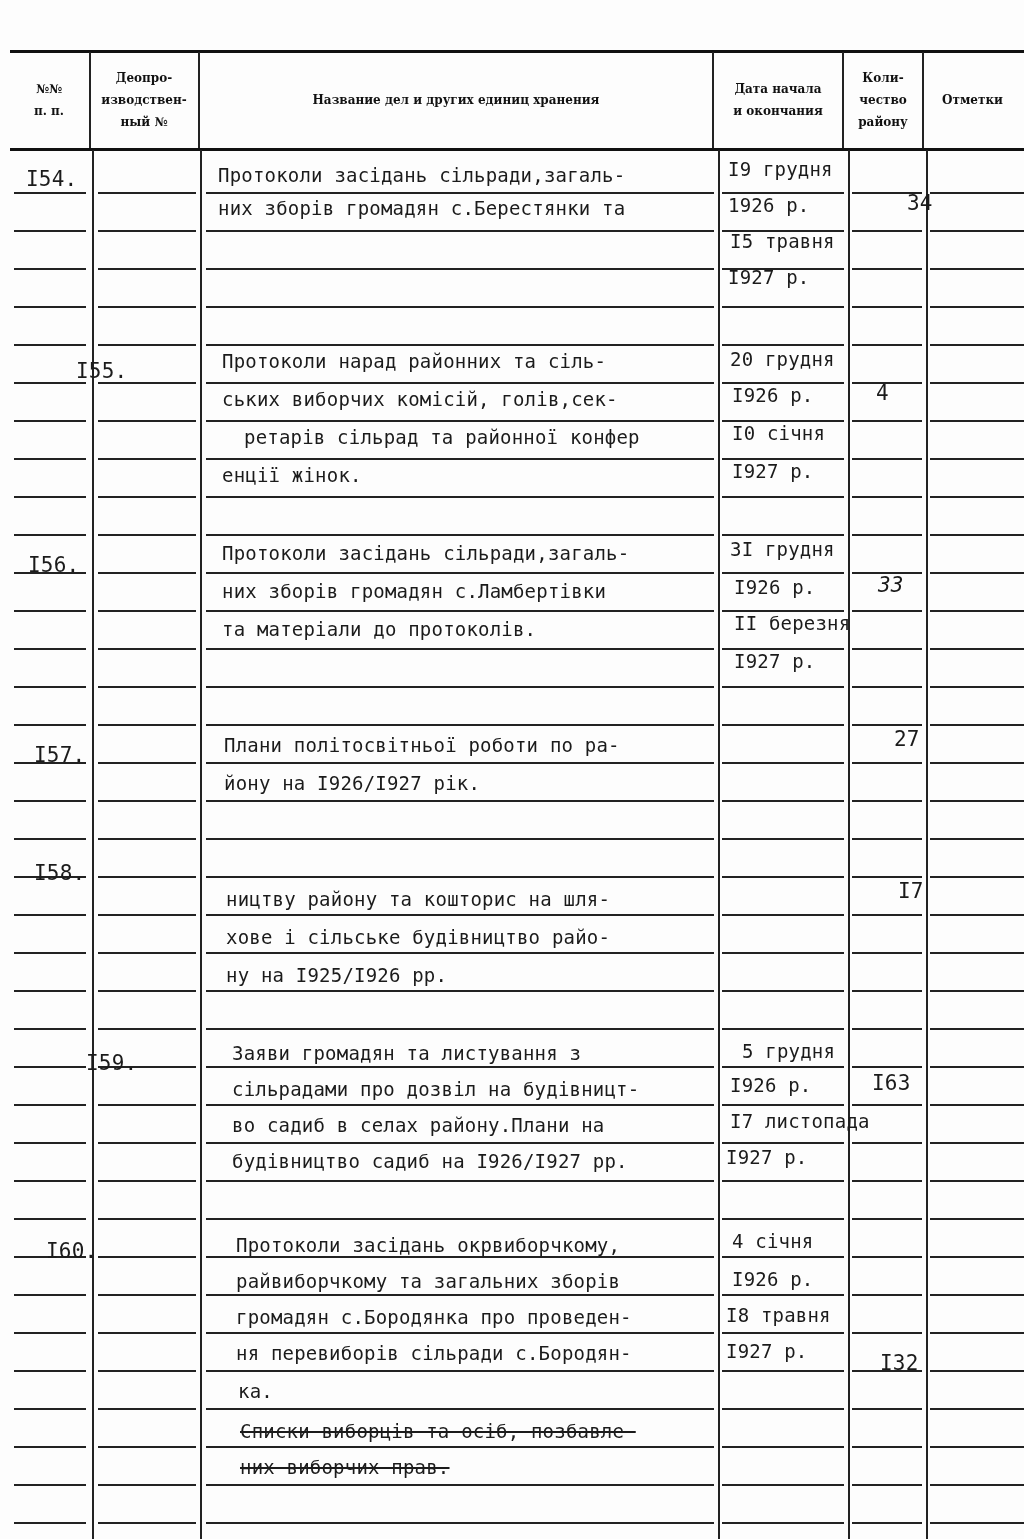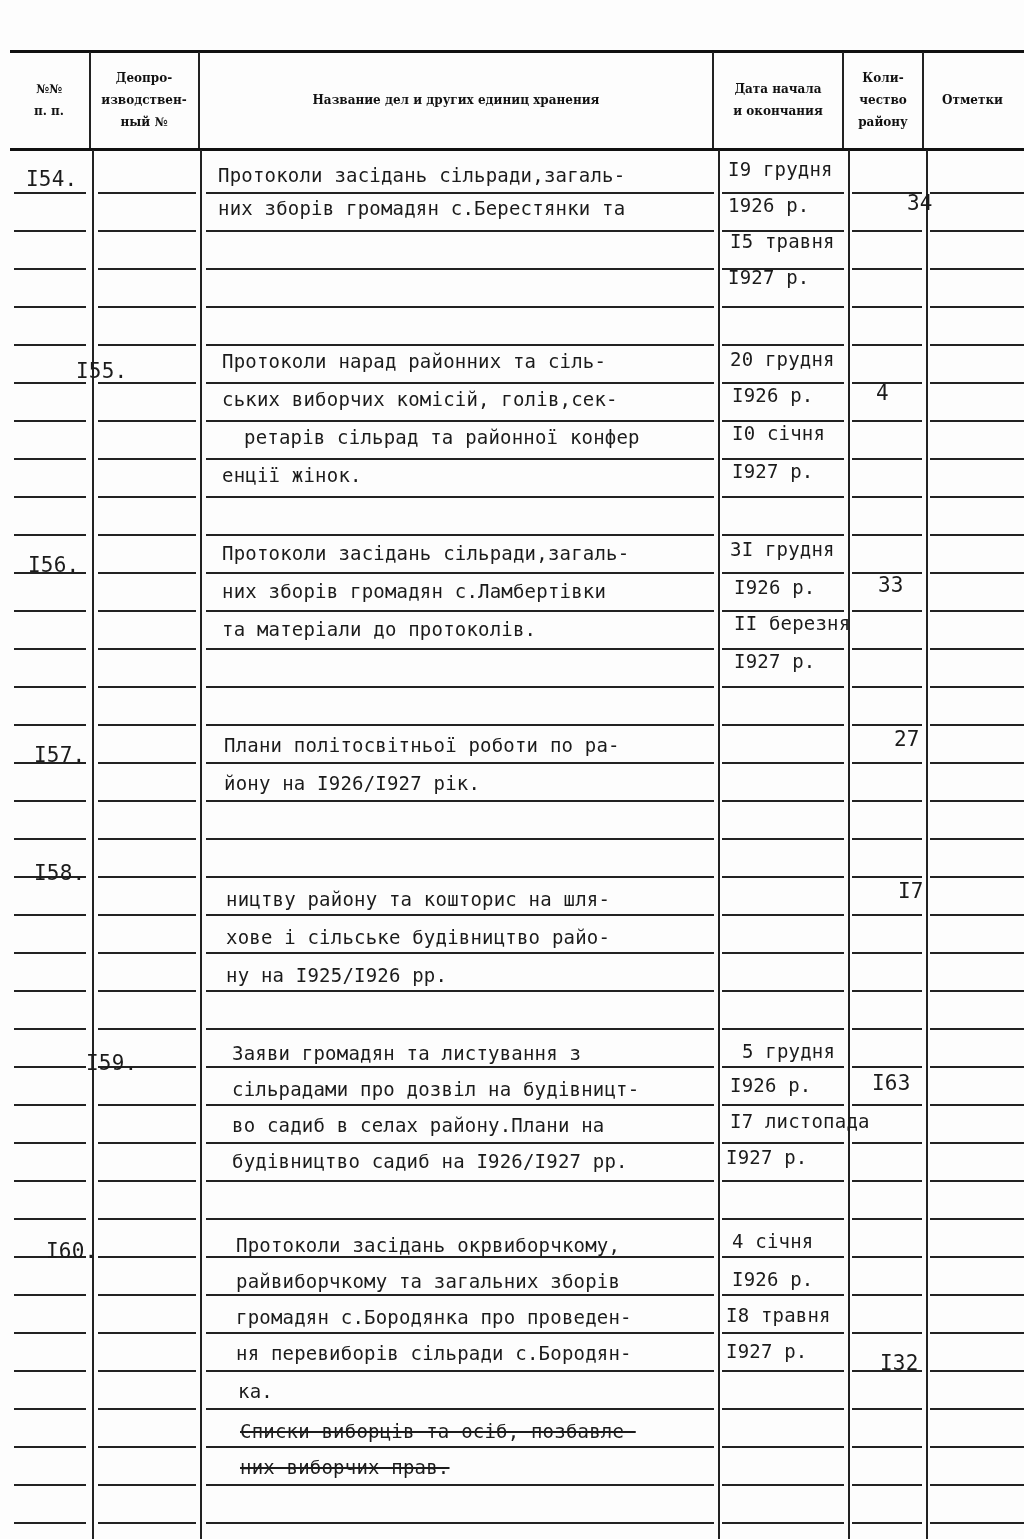--- a/index.html
+++ b/index.html
@@ -299,21 +299,21 @@
   <div class="cell num" style="left:876px;top:374px;">4</div>
 
   <div class="cell num" style="left:28px;top:546px;">I56.</div>
   <div class="cell" style="left:222px;top:534px;">Протоколи засідань сільради,загаль-</div>
   <div class="cell" style="left:222px;top:572px;">них зборів громадян с.Ламбертівки</div>
   <div class="cell" style="left:222px;top:610px;">та матеріали до протоколів.</div>
   <div class="cell" style="left:730px;top:530px;">3I грудня</div>
   <div class="cell" style="left:734px;top:568px;">I926 р.</div>
   <div class="cell" style="left:734px;top:604px;">II березня</div>
   <div class="cell" style="left:734px;top:642px;">I927 р.</div>
-  <div class="cell num" style="left:878px;top:566px;">33</div>
+  <div class="cell num" style="left:878px;top:566px;font-style:italic;">33</div>
 
   <div class="cell num" style="left:34px;top:736px;">I57.</div>
   <div class="cell" style="left:224px;top:726px;">Плани політосвітньої роботи по ра-</div>
   <div class="cell" style="left:224px;top:764px;">йону на I926/I927 рік.</div>
   <div class="cell num" style="left:894px;top:720px;">27</div>
 
   <div class="cell num" style="left:34px;top:854px;">I58.</div>
   <div class="cell" style="left:226px;top:880px;">ництву району та кошторис на шля-</div>
   <div class="cell" style="left:226px;top:918px;">хове і сільське будівництво райо-</div>
   <div class="cell" style="left:226px;top:956px;">ну на I925/I926 рр.</div>

